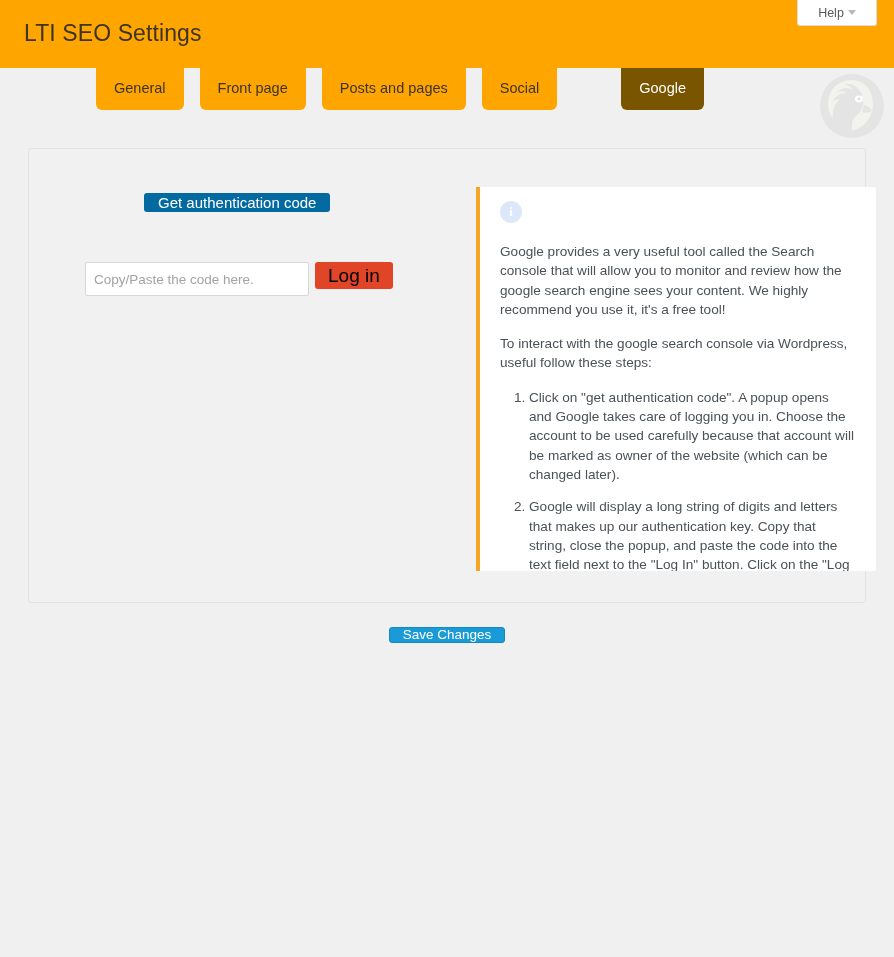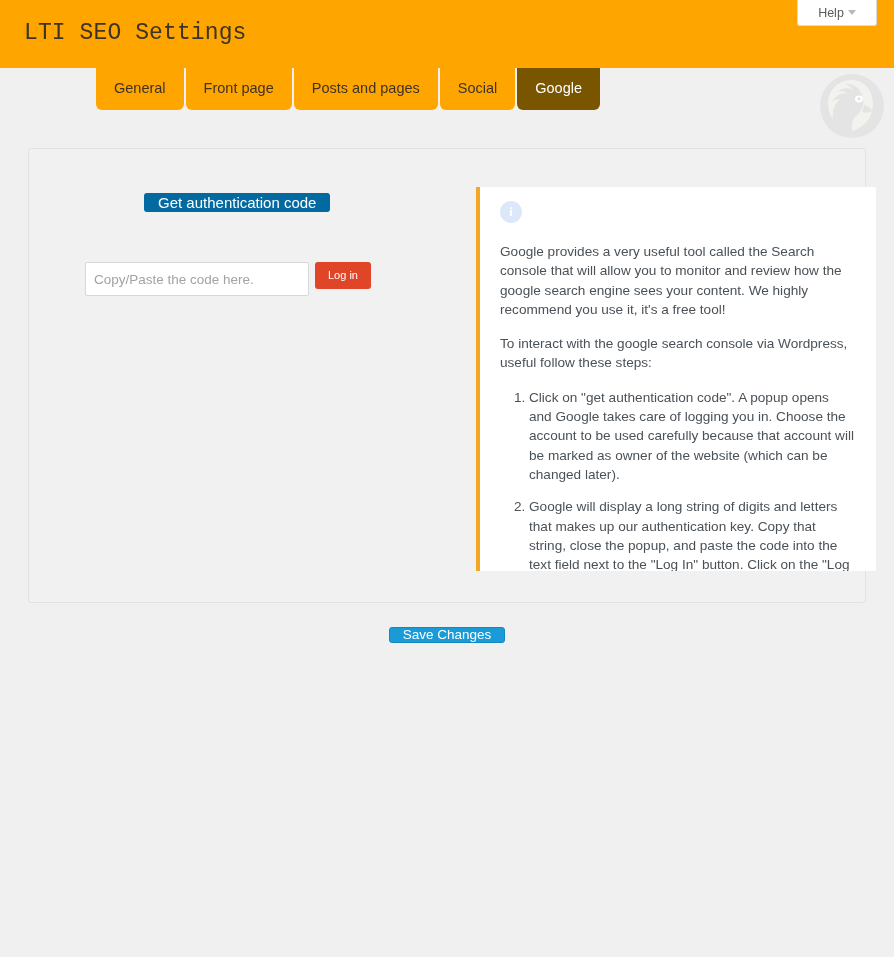--- a/index.html
+++ b/index.html
@@ -56,53 +56,53 @@
   }
   .header-title {
     position: absolute;
     left: 24px;
     top: 20px;
     font-size: 23px;
     font-weight: normal;
     color: #3d3326;
     letter-spacing: 0.1px;
     margin: 0;
-    font-family: Liberation Mono, monospace;
   }
 
   
   .tabbar-zone {
     position: relative;
     height: 75px;
     background: #f0f0f0;
   }
   .tabs {
     position: absolute;
     left: 60px;
     top: 0;
     display: flex;
     align-items: flex-end;
-    gap: 2px;
+    gap: 16px;
     z-index: 10;
     padding-left: 36px;
   }
   .tab {
     background: #ffa500;
     color: #3d3326;
     font-size: 14.5px;
     padding: 13px 18px 14px 18px;
     border-radius: 0 0 6px 6px;
     cursor: pointer;
     white-space: nowrap;
     line-height: 1;
     user-select: none;
   }
   .tab.active {
     background: #7a5500;
     color: #ffffff;
+    margin-left: 48px;
   }
 
   
   .watermark {
     position: absolute;
     right: 8px;
     top: 4px;
     width: 68px;
     height: 68px;
     opacity: 1;
@@ -165,24 +165,24 @@
     border-radius: 2px;
     padding: 0 8px;
     font-size: 13.5px;
     font-family: "Liberation Sans", sans-serif;
     color: #333333;
     outline: none;
   }
   .code-input::placeholder { color: #a3a3a3; }
   .btn-login {
     background: #e04528;
-    color: #ffffff;
+    color: #000000;
     border: none;
     border-radius: 3px;
-    font-size: 11px;
+    font-size: 19px;
     font-family: "Liberation Sans", sans-serif;
     padding: 0 13px;
     height: 27px;
     cursor: pointer;
     line-height: 1;
   }
 
   
   .info-panel {
     position: absolute;

